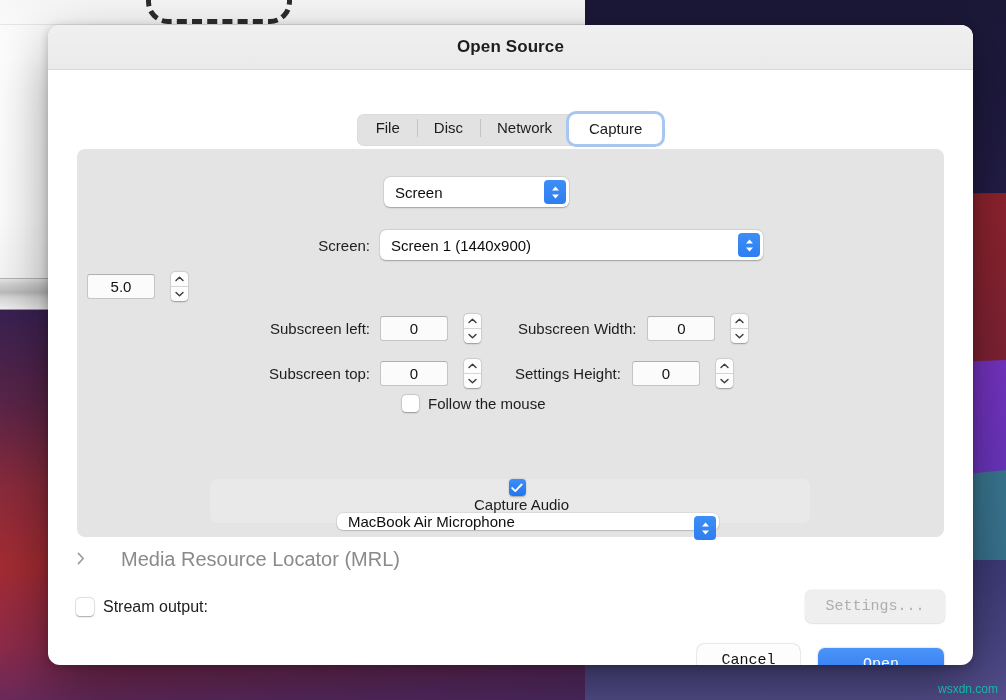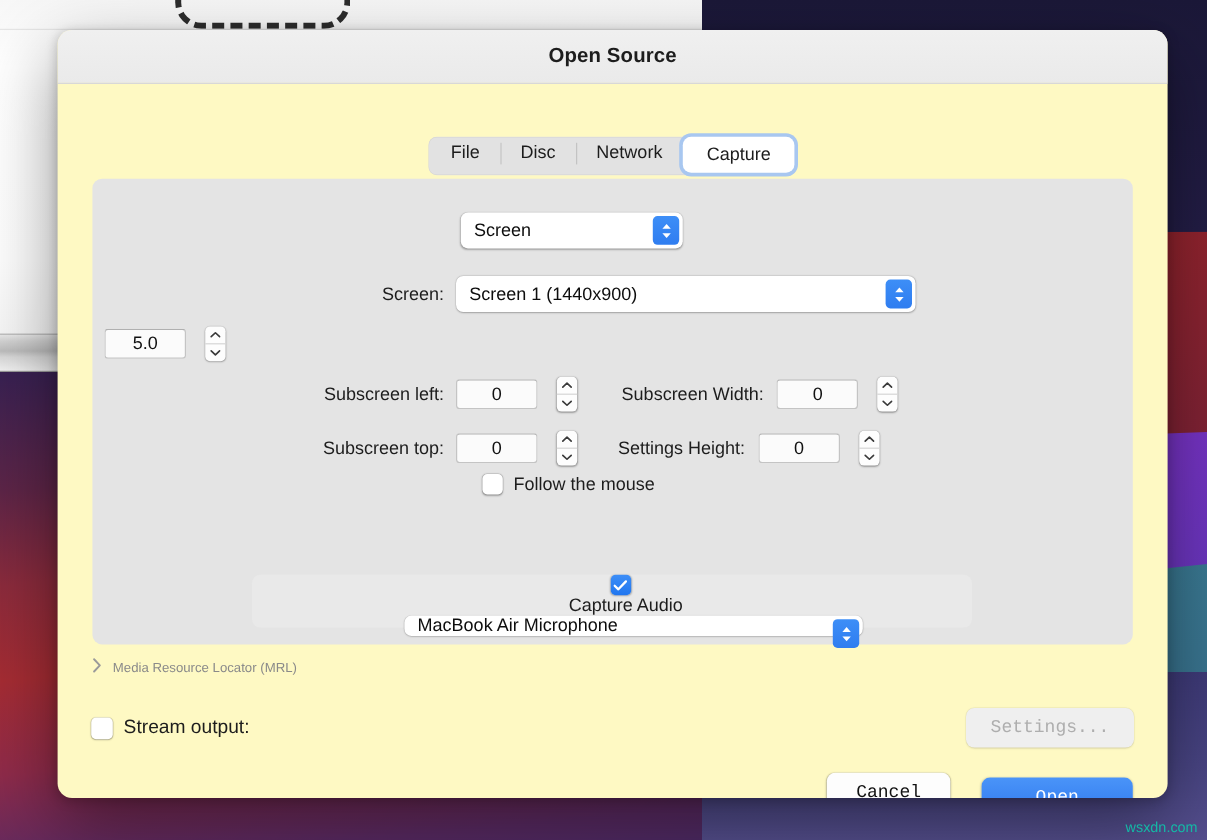--- a/index.html
+++ b/index.html
@@ -78,21 +78,21 @@
     background: linear-gradient(180deg,#e8e8e8 0%, #d2d2d2 18%, #bdbdbd 45%, #d9d9d9 62%, #f2f2f2 100%);
     border-top: 1px solid #b4b4b4;
     border-bottom: 1px solid #9a9a9a;
   }
 
   
   .dialog {
     position: absolute;
     left: 48px; top: 25px;
     width: 925px; height: 640px;
-    background: #fef9c3;
+    background: #ffffff;
     border-radius: 12px;
     box-shadow: 0 22px 60px rgba(0,0,0,0.42), 0 2px 10px rgba(0,0,0,0.22);
     overflow: hidden;
   }
   .titlebar {
     position: relative;
     height: 45px;
     background: linear-gradient(180deg,#f0f0f0 0%, #eaeaea 100%);
     border-bottom: 1px solid #d8d8d8;
     display: flex;
@@ -278,22 +278,23 @@
 
   
   .mrl {
     position: absolute;
     left: 29px; top: 478px;
     display: flex;
     align-items: center;
     gap: 9px;
   }
   .mrl .txt {
-    font-size: 11px;
+    font-size: 20px;
     color: #8a8a8a;
+    margin-left: 27px;
   }
 
   
   .streamrow {
     position: absolute;
     left: 28px; top: 520px;
     width: 869px;
     display: flex;
     align-items: center;
   }
@@ -318,21 +319,21 @@
     box-shadow: 0 0.5px 1.5px rgba(0,0,0,0.10), 0 0 0 0.5px rgba(0,0,0,0.05);
   }
 
   .footer {
     position: absolute;
     left: 0; top: 570px;
     width: 925px;
     display: flex;
     justify-content: flex-end;
     align-items: center;
-    gap: 26px;
+    gap: 18px;
     padding-right: 29px;
   }
   .btn-cancel {
     width: 103px;
     background: #fdfdfd;
     color: #111;
     box-shadow: 0 0.5px 1.5px rgba(0,0,0,0.28), 0 0 0 0.5px rgba(0,0,0,0.07);
   }
   .btn-open {
     width: 126px;

